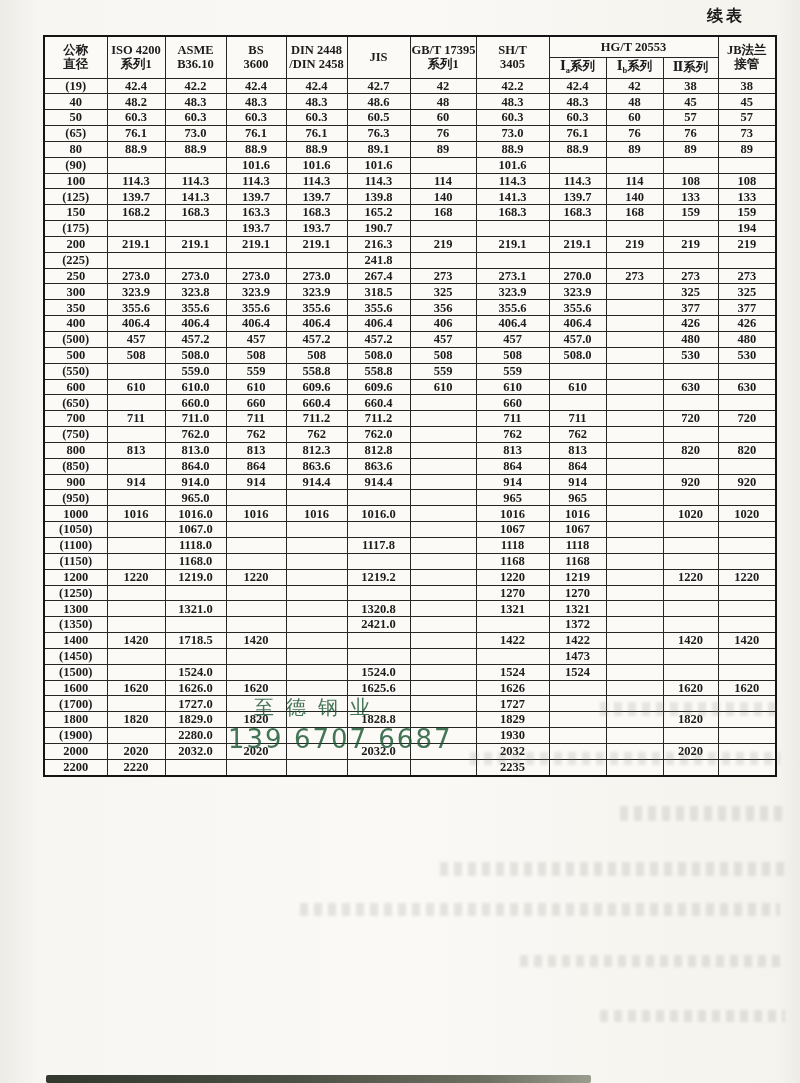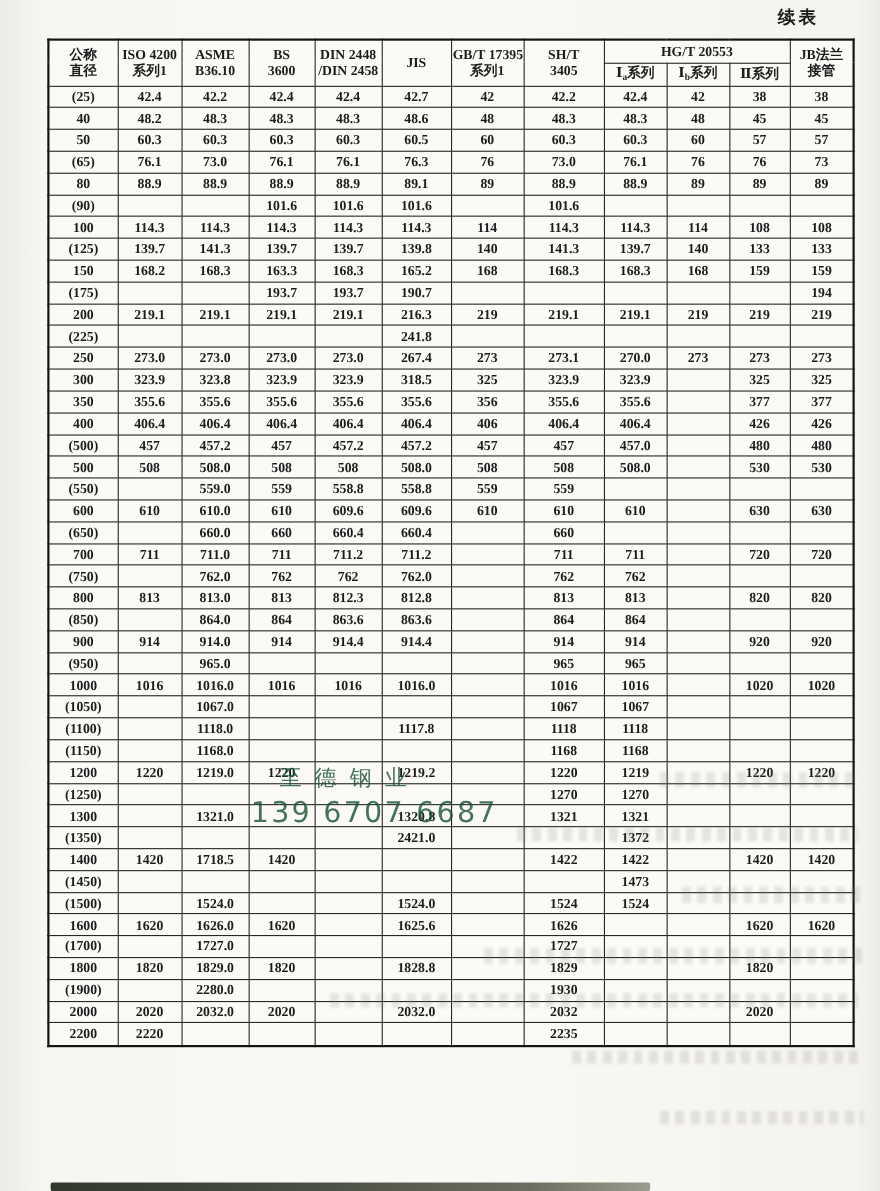--- a/index.html
+++ b/index.html
@@ -8,21 +8,21 @@
     background:linear-gradient(90deg,#edebe6 0px,#f7f6f2 38px,#faf9f5 400px,#f5f3ee 780px,#edebe6 800px);
     font-family:"Liberation Serif","DejaVu Serif",serif;
     color:#1c1c1c;
   }
   .continued{
     position:absolute;top:6px;left:707px;
     font-size:16px;font-weight:700;letter-spacing:3px;
   }
   table.std{
     position:absolute;left:43px;top:35px;
-    width:732px;height:917px;
+    width:732px;height:742px;
     border-collapse:collapse;table-layout:fixed;
     border:2.5px solid #141414;
     background:#fbfaf7;
   }
   table.std th, table.std td{
     border:1px solid #262626;
     text-align:center;vertical-align:middle;
     padding:0 1px;
     font-size:12.5px;font-weight:600;
     line-height:1.15;
@@ -116,21 +116,21 @@
       </th>
     </tr>
     <tr id="hgt-sub-row">
         <th><span>Ⅰ</span><sub>a</sub><span>系列</span></th>
         <th><span>Ⅰ</span><sub>b</sub><span>系列</span></th>
         <th><span>Ⅱ</span><span>系列</span></th>
       </tr>
   </thead>
   <tbody id="table-body">
       <tr>
-        <td class="rowlabel">(25)</td>
+        <td class="rowlabel">(19)</td>
         <td>42.4</td>
         <td>42.2</td>
         <td>42.4</td>
         <td>42.4</td>
         <td>42.7</td>
         <td>42</td>
         <td>42.2</td>
         <td>42.4</td>
         <td>42</td>
         <td>38</td>

